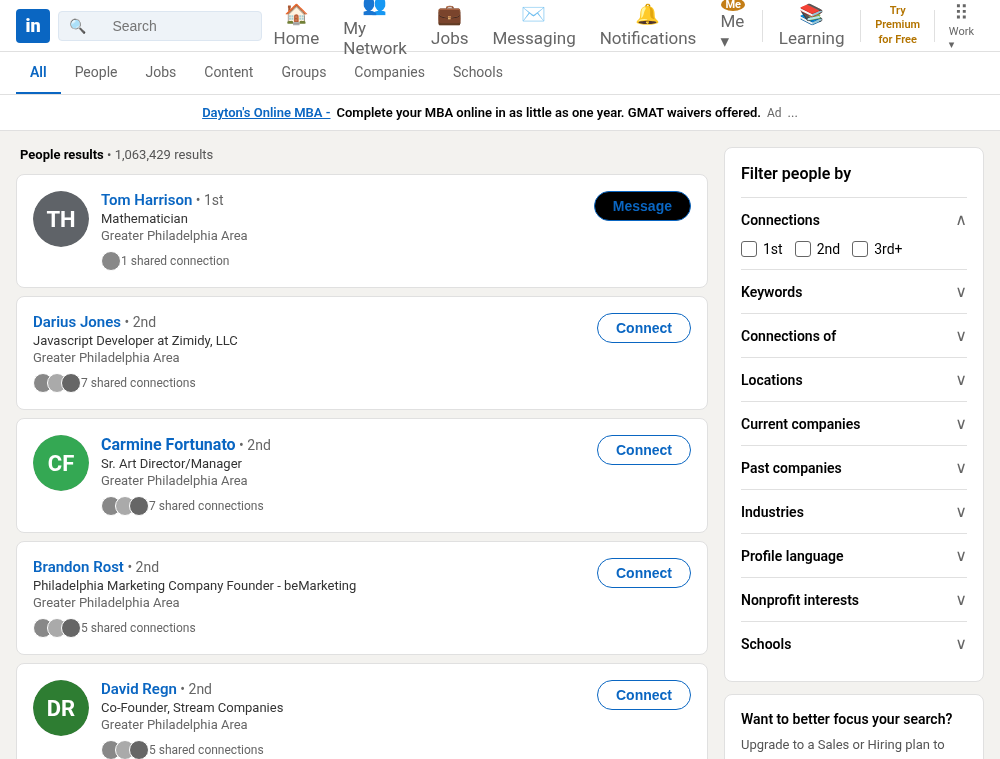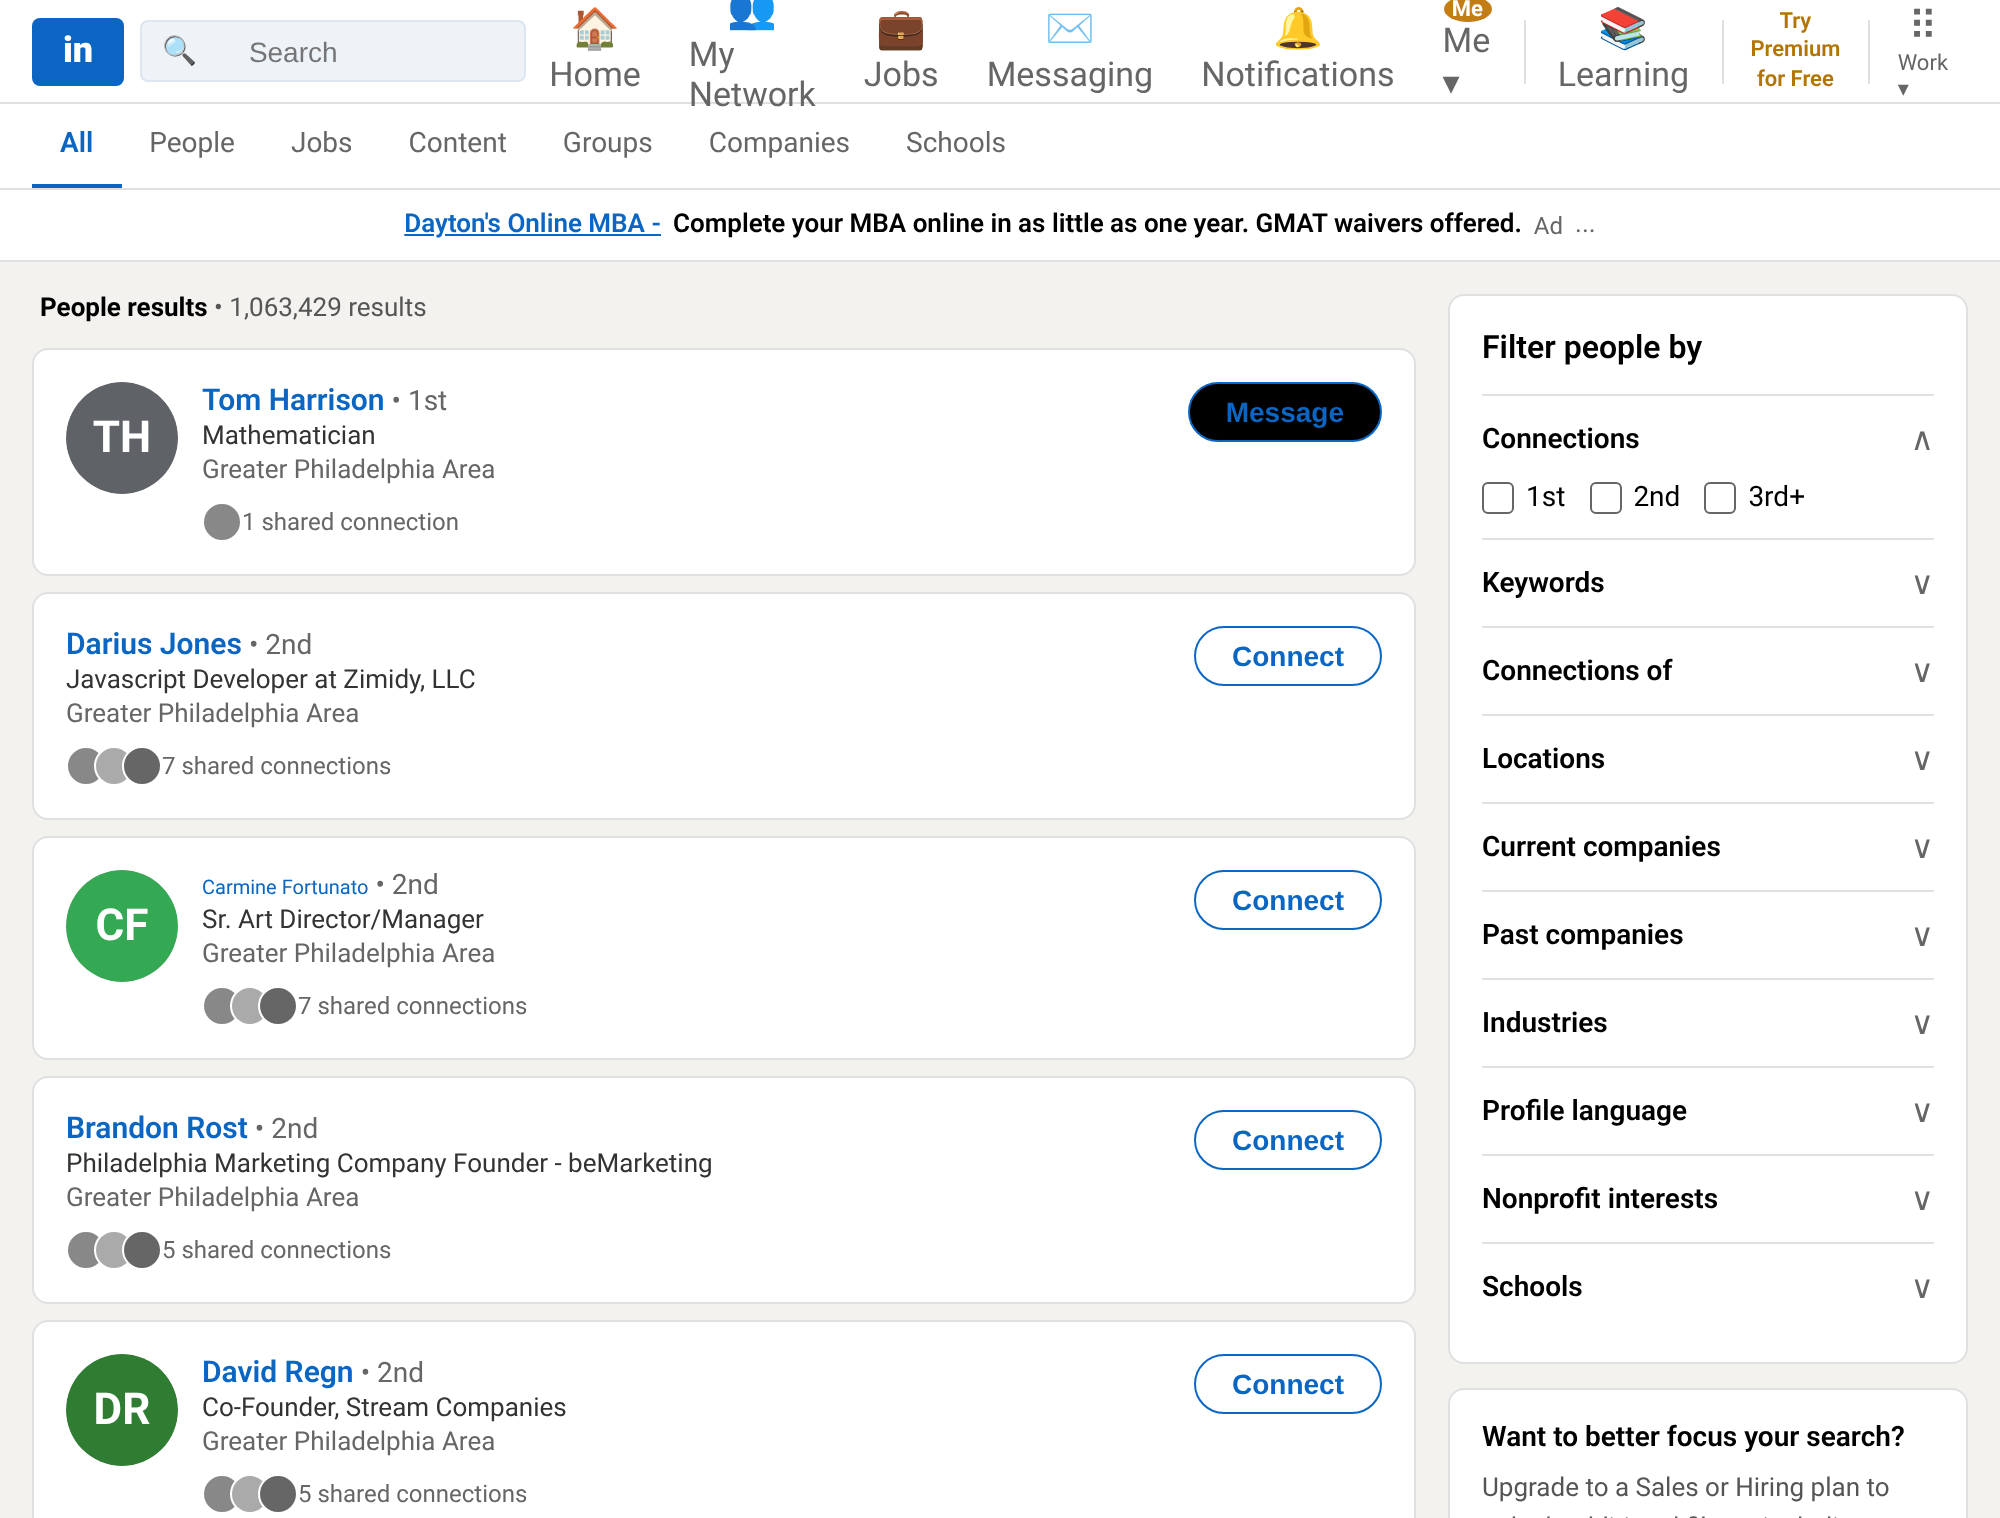--- a/index.html
+++ b/index.html
@@ -15,21 +15,21 @@
       height: 52px;
       position: sticky;
       top: 0;
       z-index: 100;
     }
     .nav-logo {
       background: #0a66c2;
       color: #fff;
       font-weight: 900;
       font-size: 18px;
-      width: 46px;
+      width: 34px;
       height: 34px;
       display: flex;
       align-items: center;
       justify-content: center;
       border-radius: 4px;
       flex-shrink: 0;
       margin-right: 8px;
     }
     .nav-search {
       display: flex;
@@ -444,21 +444,21 @@
         <button class="btn-connect">Connect</button>
       </div>
     </div>
 
     <div class="person-card">
       <div class="person-avatar">
         <div class="avatar-img" style="background:#34a853;">CF</div>
       </div>
       <div class="person-info">
         <div>
-          <span style="color:#0a66c2;font-weight:400;font-size:10px;cursor:pointer;">Carmine Fortunato</span>
+          <span style="color:#0a66c2;font-weight:700;font-size:16px;cursor:pointer;">Carmine Fortunato</span>
           <span style="color:#666;font-size:14px;">• 2nd</span>
         </div>
         <div class="person-title">Sr. Art Director/Manager</div>
         <div class="person-location">Greater Philadelphia Area</div>
         <div class="shared-connections">
           <div class="shared-avatars">
             <div class="shared-avatar-mini" style="background:#888;"></div>
             <div class="shared-avatar-mini" style="background:#aaa;"></div>
             <div class="shared-avatar-mini" style="background:#666;"></div>
           </div>

